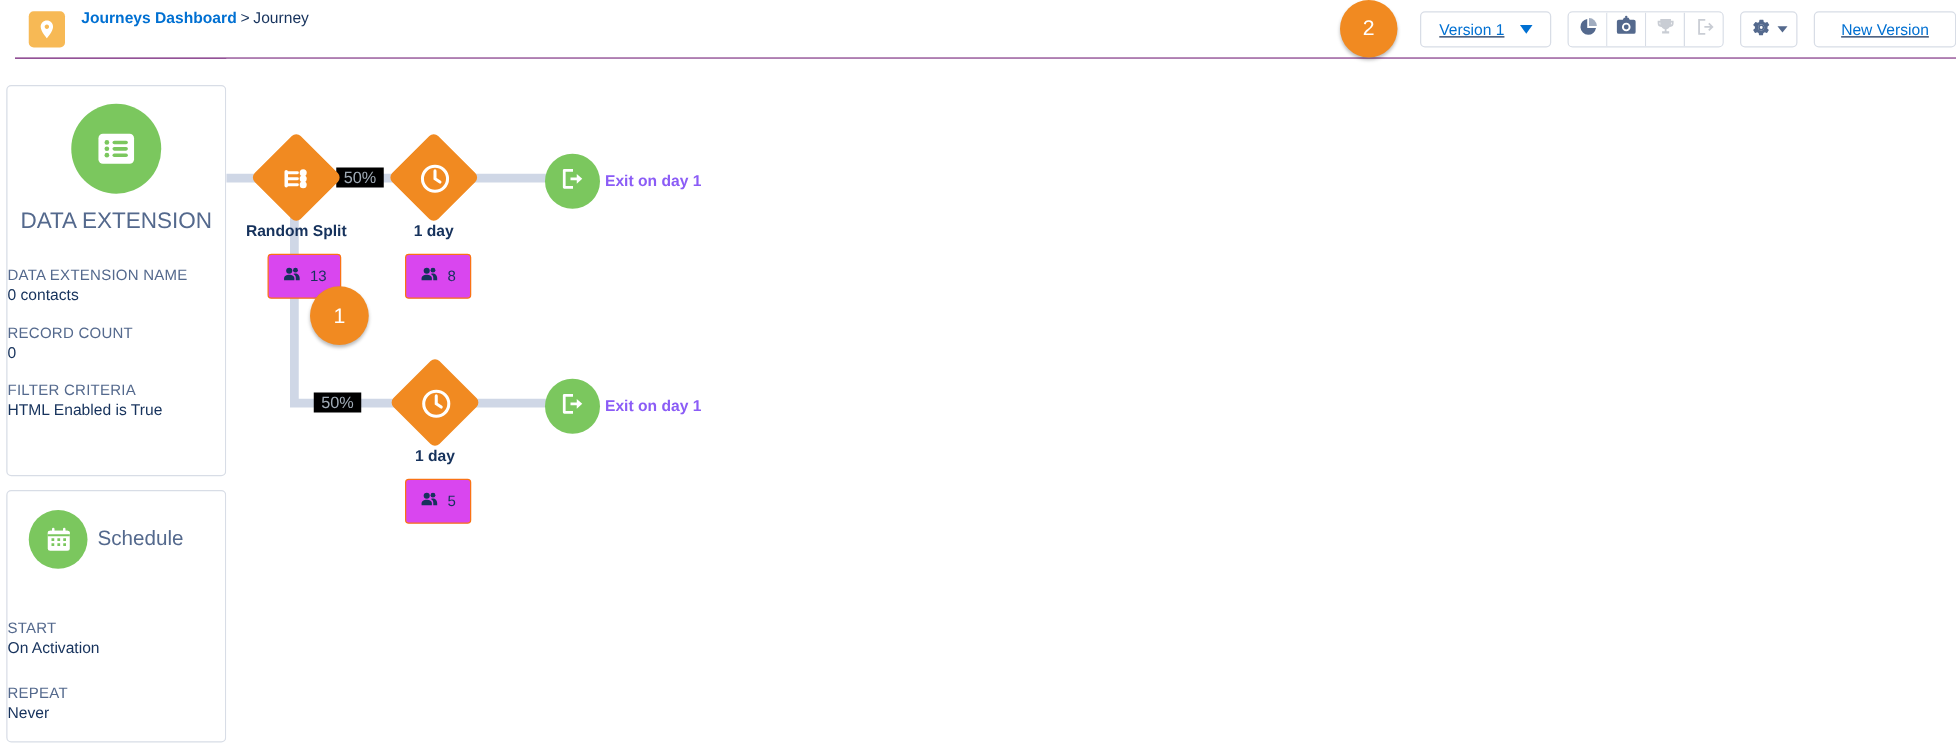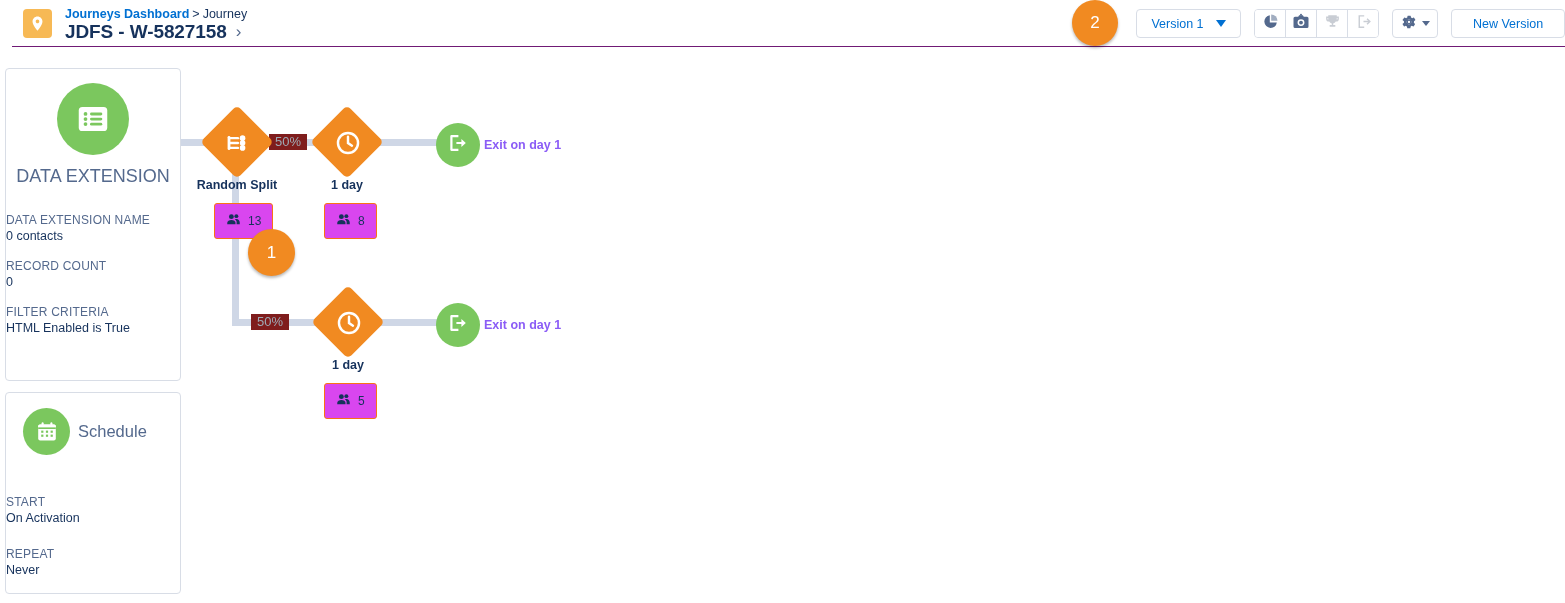--- a/index.html
+++ b/index.html
@@ -95,20 +95,21 @@
   #marker-2 { left: 1072px; top: 0px; width: 46px; height: 46px; }
   #marker-1 { left: 248px; top: 229px; width: 47px; height: 47px; }
 
   
   .toolbar {
     position: absolute;
     right: 12px; top: 9px;
     height: 29px;
     display: flex;
     align-items: stretch;
+    text-decoration: underline;
   }
   .btn {
     background: #ffffff;
     border: 1px solid #d8dde6;
     border-radius: 4px;
     color: #0070d2;
     font-size: 12.5px;
     font-family: "Liberation Sans", sans-serif;
     display: flex;
     align-items: center;
@@ -259,21 +260,21 @@
     position: absolute;
     background: #cfd7e6;
   }
   .conn-h { height: 7px; }
   .conn-v { width: 7px; }
 
   .pct-label {
     position: absolute;
     font-size: 13px;
     color: #9faab5;
-    background: #7f1d1d;
+    background: #000000;
     padding: 0 6px;
     line-height: 16px;
     z-index: 5;
   }
 
   .diamond {
     position: absolute;
     width: 52px; height: 52px;
     background: #f18a21;
     transform: rotate(45deg);
@@ -343,23 +344,20 @@
   <div class="brand-icon">
     <svg width="17" height="17" viewBox="0 0 24 24" aria-hidden="true">
       <path fill="#ffffff" d="M12 2c-3.9 0-7 3.1-7 7 0 5.2 7 13 7 13s7-7.8 7-13c0-3.9-3.1-7-7-7zm0 9.5c-1.4 0-2.5-1.1-2.5-2.5S10.6 6.5 12 6.5 14.5 7.6 14.5 9 13.4 11.5 12 11.5z"></path>
     </svg>
   </div>
 
   <div class="breadcrumb">
     <span class="crumb-link">Journeys Dashboard</span><span class="crumb-sep">&gt;</span><span class="crumb-current">Journey</span>
   </div>
 
-  <div class="page-title">
-    <span>JDFS - W-5827158</span><span class="title-chevron">›</span>
-  </div>
 
   <div class="toolbar">
 
     <div class="btn btn-version">
       <span>Version 1</span>
       <span class="caret-down"></span>
     </div>
 
     <div class="icon-group">
 

